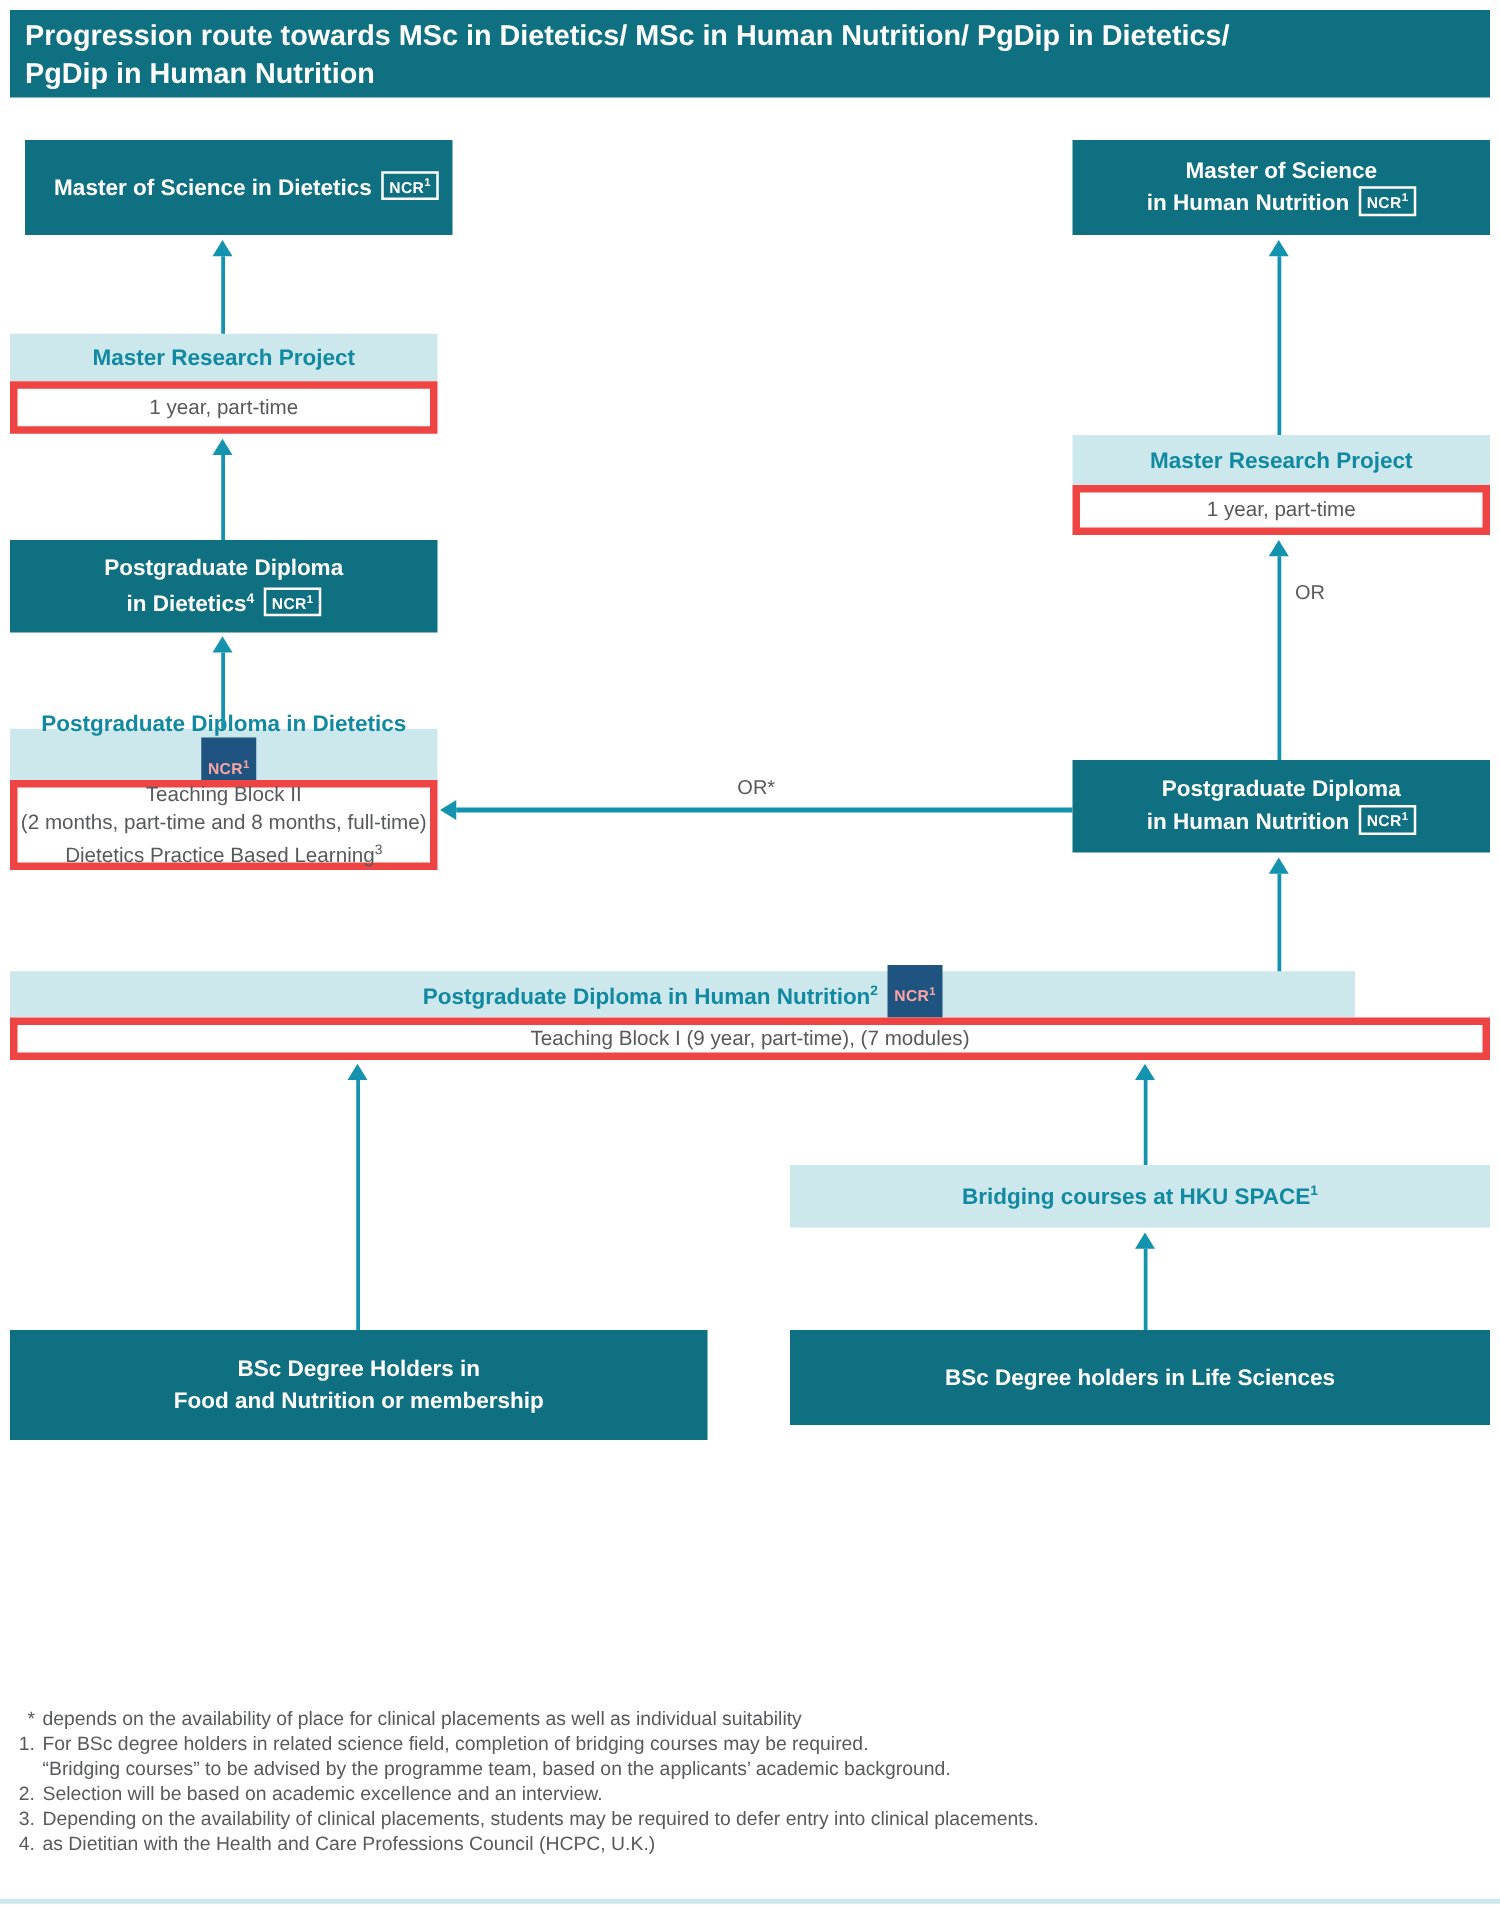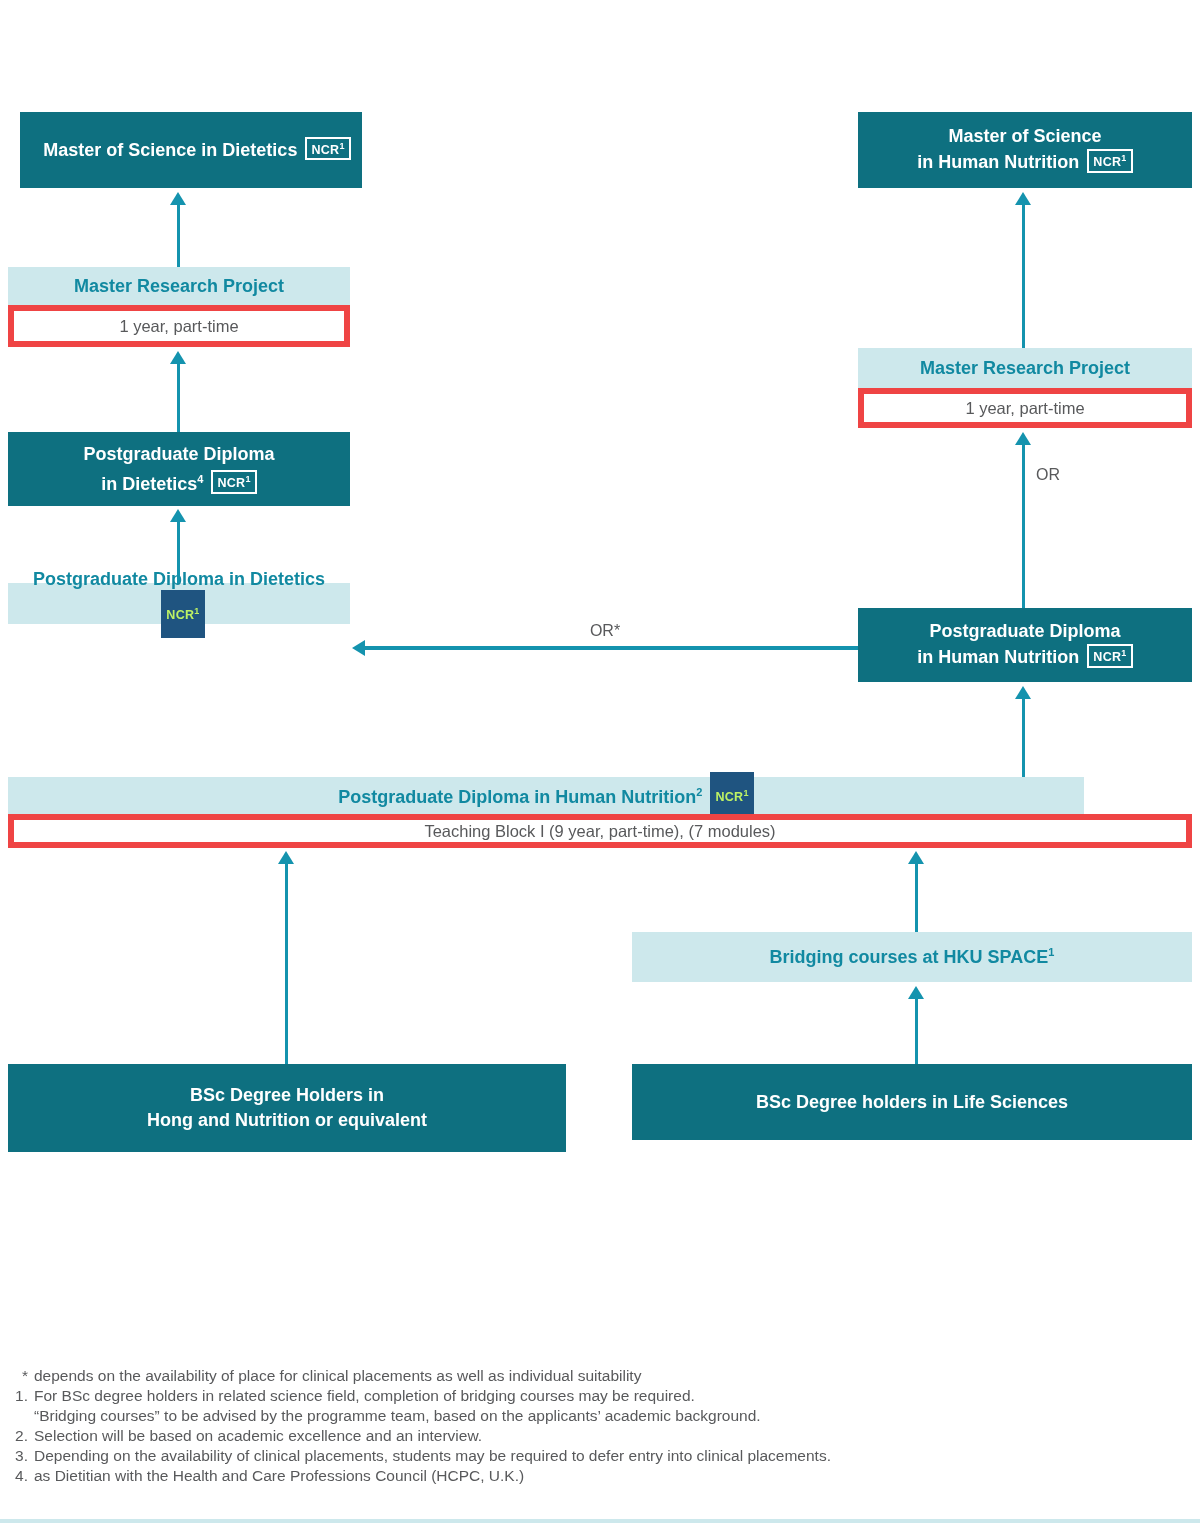--- a/index.html
+++ b/index.html
@@ -29,21 +29,21 @@
     position:absolute; background:#fff; border:6px solid #ef4444;
     color:var(--gray-text,#58595b); display:flex; flex-direction:column;
     align-items:center; justify-content:center; text-align:center;
     font-size:16.5px; line-height:22px;
   }
   .ncr {
     display:inline-block; font-size:12.5px; font-weight:bold; line-height:15px;
     margin-left:8px; vertical-align:2px; letter-spacing:0.3px; white-space:nowrap;
   }
   .ncr.on-dark { border:2px solid #fff; color:#fff; padding:0 4px; }
-  .ncr.on-light { background:var(--navy,#1f5480); color:#bef264; padding:14px 5px; }
+  .ncr.on-light { background:var(--navy,#1f5480); color:#fca5a5; padding:14px 5px; }
   .ncr sup { font-size:9px; }
   sup.txt { font-size:11px; }
   .varrow { position:absolute; display:flex; flex-direction:column; align-items:center; width:16px; }
   .varrow .head { width:0; height:0; border-left:8px solid transparent; border-right:8px solid transparent; border-bottom:13px solid var(--arrow,#1493ae); }
   .varrow .shaft { width:3px; flex:1; background:var(--arrow,#1493ae); }
   .harrow { position:absolute; display:flex; flex-direction:row; align-items:center; height:16px; }
   .harrow .head { width:0; height:0; border-top:8px solid transparent; border-bottom:8px solid transparent; border-right:13px solid var(--arrow,#1493ae); }
   .harrow .shaft { height:4px; flex:1; background:var(--arrow,#1493ae); }
   .or-label { position:absolute; color:var(--gray-text,#58595b); font-size:16px; }
   .footnotes {
@@ -53,20 +53,24 @@
   .fn { position:relative; padding-left:26px; }
   .fn .marker { position:absolute; left:0; top:0; width:20px; text-align:right; }
   .fn .line { white-space:nowrap; }
   .bottom-strip { position:absolute; left:0; top:1519px; width:1200px; height:4px; background:var(--light-teal,#cde8ec); }
 </style>
 </head>
 <body>
 
 <div id="canvas">
 
+  <div class="titlebar">
+    <div>Progression route towards MSc in Dietetics/ MSc in Human Nutrition/ PgDip in Dietetics/</div>
+    <div>PgDip in Human Nutrition</div>
+  </div>
 
   <div class="box-dark" style="left:20px;top:112px;width:342px;height:76px;padding-left:12px;">
     <div>
       <span>Master of Science in Dietetics</span><span class="ncr on-dark"><span>NCR</span><sup>1</sup></span>
     </div>
   </div>
 
   <div class="box-light-head" style="left:8px;top:267px;width:342px;height:38px;">
     <span>Master Research Project</span>
   </div>
@@ -79,20 +83,27 @@
     <div>
       <span>in Dietetics</span><sup class="txt">4</sup><span class="ncr on-dark"><span>NCR</span><sup>1</sup></span>
     </div>
   </div>
 
   <div class="box-light-head" style="left:8px;top:583px;width:342px;height:41px;">
     <span>
       <span>Postgraduate Diploma in Dietetics</span><span class="ncr on-light"><span>NCR</span><sup>1</sup></span>
     </span>
   </div>
+  <div class="box-sub" style="left:8px;top:624px;width:342px;height:72px;">
+    <div>Teaching Block II</div>
+    <div>(2 months, part-time and 8 months, full-time)</div>
+    <div>
+      <span>Dietetics Practice Based Learning</span><sup class="txt">3</sup>
+    </div>
+  </div>
 
   <div class="box-dark" style="left:858px;top:112px;width:334px;height:76px;">
     <div>Master of Science</div>
     <div>
       <span>in Human Nutrition</span><span class="ncr on-dark"><span>NCR</span><sup>1</sup></span>
     </div>
   </div>
 
   <div class="box-light-head" style="left:858px;top:348px;width:334px;height:40px;">
     <span>Master Research Project</span>
@@ -118,21 +129,21 @@
   </div>
 
   <div class="box-light-head" style="left:632px;top:932px;width:560px;height:50px;">
     <span>
       <span>Bridging courses at HKU SPACE</span><sup class="txt">1</sup>
     </span>
   </div>
 
   <div class="box-dark" style="left:8px;top:1064px;width:558px;height:88px;">
     <div>BSc Degree Holders in</div>
-    <div>Hong and Nutrition or equivalent</div>
+    <div>Food and Nutrition or membership</div>
   </div>
 
   <div class="box-dark" style="left:632px;top:1064px;width:560px;height:76px;">
     <div>BSc Degree holders in Life Sciences</div>
   </div>
 
   <div class="varrow" style="left:170px;top:192px;height:75px;">
       <div class="head"></div>
       <div class="shaft"></div>
     </div>

